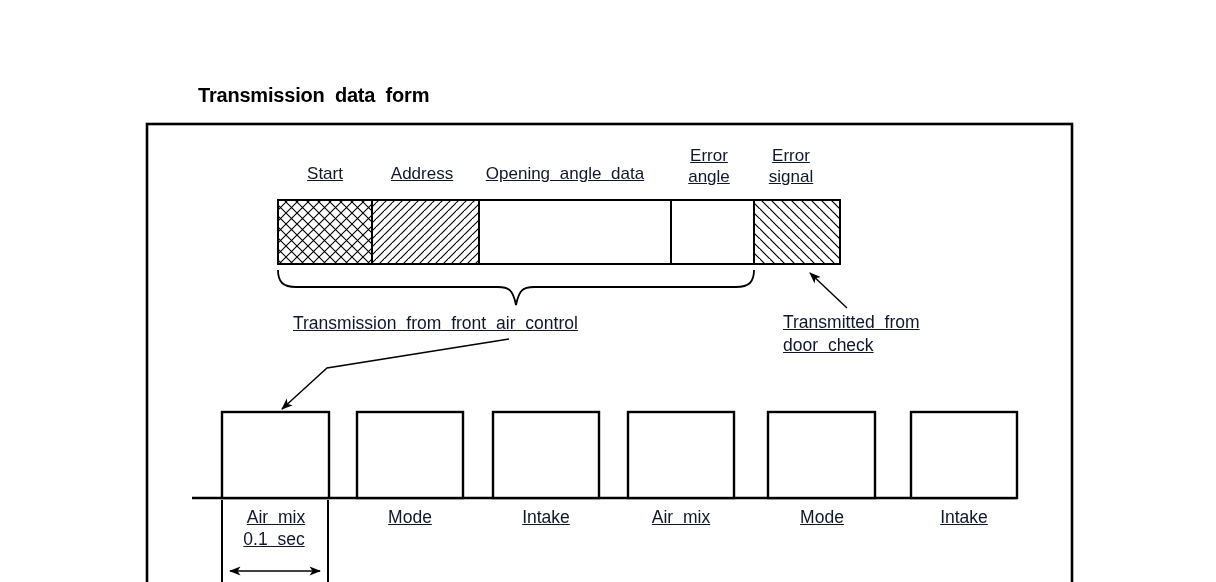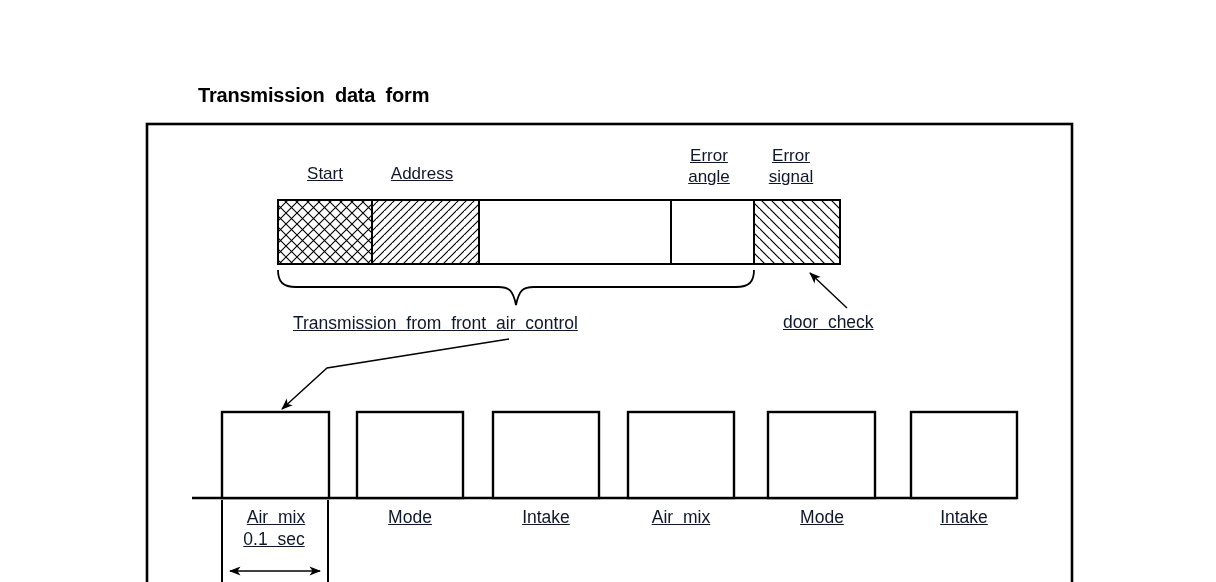--- a/index.html
+++ b/index.html
@@ -87,33 +87,35 @@
       <line x1="222" y1="441" x2="222" y2="530" stroke="#000" stroke-width="2"></line>
       <line x1="328" y1="441" x2="328" y2="530" stroke="#000" stroke-width="2"></line>
       <line x1="230" y1="512" x2="320" y2="512" stroke="#000" stroke-width="1.6" marker-start="url(#ah)" marker-end="url(#ah)"></line>
     </g>
   </svg>
 
   <div class="title">Transmission data form</div>
 
   <div class="lbl ctr" style="left:325px; top:104px">Start</div>
   <div class="lbl ctr" style="left:422px; top:104px">Address</div>
+  <div class="lbl ctr" style="left:565px; top:104px">Opening angle data</div>
 
   <div class="lbl ctr two" style="left:709px; top:86px">
     <div>Error</div>
     <div>angle</div>
   </div>
   <div class="lbl ctr two" style="left:791px; top:86px">
     <div>Error</div>
     <div>signal</div>
   </div>
 
   <div class="lbl cap" style="left:293px; top:254px">Transmission from front air control</div>
 
   <div class="lbl cap two" style="left:783px; top:252px; line-height:22.5px">
+    <div>Transmitted from</div>
     <div>door check</div>
   </div>
 
   <div class="lbl ctr pulse-lbl" style="left:276px">Air mix</div>
   <div class="lbl ctr pulse-lbl" style="left:410px">Mode</div>
   <div class="lbl ctr pulse-lbl" style="left:546px">Intake</div>
   <div class="lbl ctr pulse-lbl" style="left:681px">Air mix</div>
   <div class="lbl ctr pulse-lbl" style="left:822px">Mode</div>
   <div class="lbl ctr pulse-lbl" style="left:964px">Intake</div>
 

